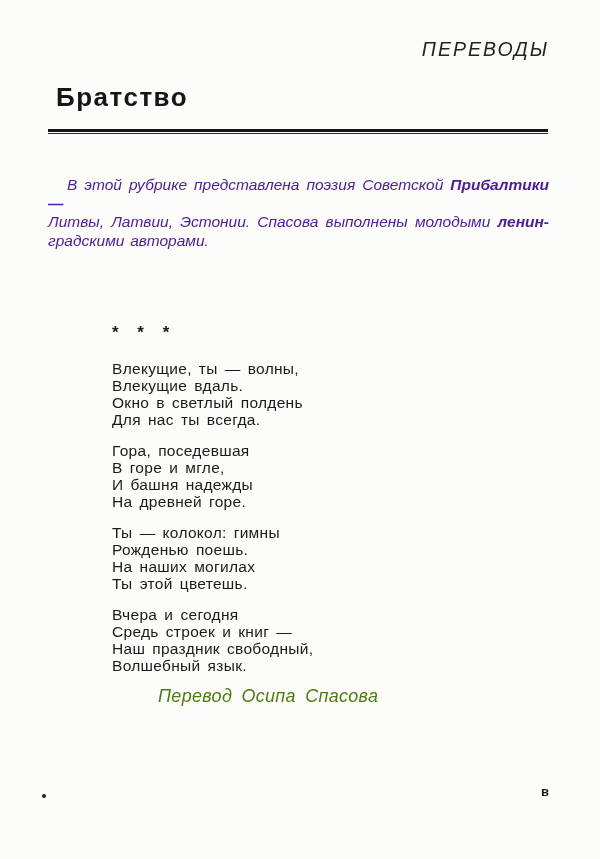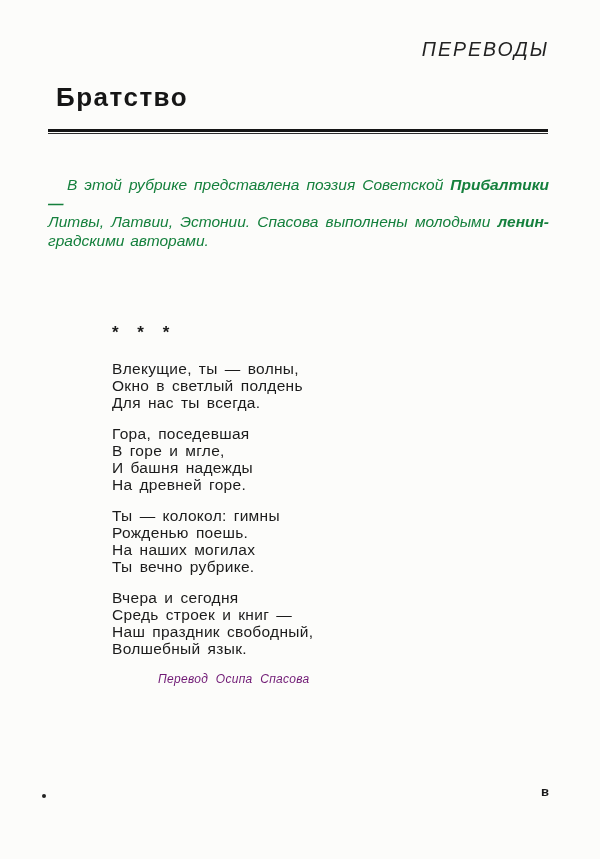--- a/index.html
+++ b/index.html
@@ -44,21 +44,21 @@
   .rule-thin  { height: 1.2px; background: #2c2c2c; margin-top: 1.5px; }
   .intro {
     position: absolute;
     top: 176px;
     left: 48px;
     width: 501px;
     font-style: italic;
     font-size: 15.5px;
     line-height: 18.5px;
     word-spacing: 1.5px;
-    color: #15803d;
+    color: #4c1d95;
   }
   .intro-line-justify {
     text-align: justify;
     text-align-last: justify;
     -moz-text-align-last: justify;
   }
   .intro-indent { text-indent: 19px; }
   .intro b { font-weight: bold; }
   .poet-name {
     position: absolute;
@@ -87,24 +87,24 @@
     line-height: 17px;
     word-spacing: 2.5px;
     letter-spacing: 0.3px;
     color: #1b1b1b;
   }
   .stanza { margin: 0 0 14px 0; }
   .poem-line { white-space: nowrap; }
   .translator-credit {
     margin: 5px 0 0 46px;
     font-style: italic;
-    font-size: 12px;
+    font-size: 18px;
     word-spacing: 4px;
     letter-spacing: 0.3px;
-    color: #701a75;
+    color: #4d7c0f;
   }
   .bottom-dot {
     position: absolute;
     left: 42px;
     top: 794px;
     width: 4px;
     height: 4px;
     border-radius: 50%;
     background: #222222;
   }
@@ -136,34 +136,35 @@
     <div class="intro-line-justify"><span>Литвы, Латвии, Эстонии. Спасова выполнены молодыми</span> <b>ленин-</b></div>
     <div>градскими авторами.</div>
   </div>
 
 
   <div class="poem-separator">* * *</div>
 
   <div class="poem">
     <div class="stanza">
       <div class="poem-line">Влекущие, ты — волны,</div>
+      <div class="poem-line">Влекущие вдаль.</div>
       <div class="poem-line">Окно в светлый полдень</div>
       <div class="poem-line">Для нас ты всегда.</div>
     </div>
     <div class="stanza">
       <div class="poem-line">Гора, поседевшая</div>
       <div class="poem-line">В горе и мгле,</div>
       <div class="poem-line">И башня надежды</div>
       <div class="poem-line">На древней горе.</div>
     </div>
     <div class="stanza">
       <div class="poem-line">Ты — колокол: гимны</div>
       <div class="poem-line">Рожденью поешь.</div>
       <div class="poem-line">На наших могилах</div>
-      <div class="poem-line">Ты вечно рубрике.</div>
+      <div class="poem-line">Ты этой цветешь.</div>
     </div>
     <div class="stanza">
       <div class="poem-line">Вчера и сегодня</div>
       <div class="poem-line">Средь строек и книг —</div>
       <div class="poem-line">Наш праздник свободный,</div>
       <div class="poem-line">Волшебный язык.</div>
     </div>
     <div class="translator-credit">Перевод Осипа Спасова</div>
   </div>
 

